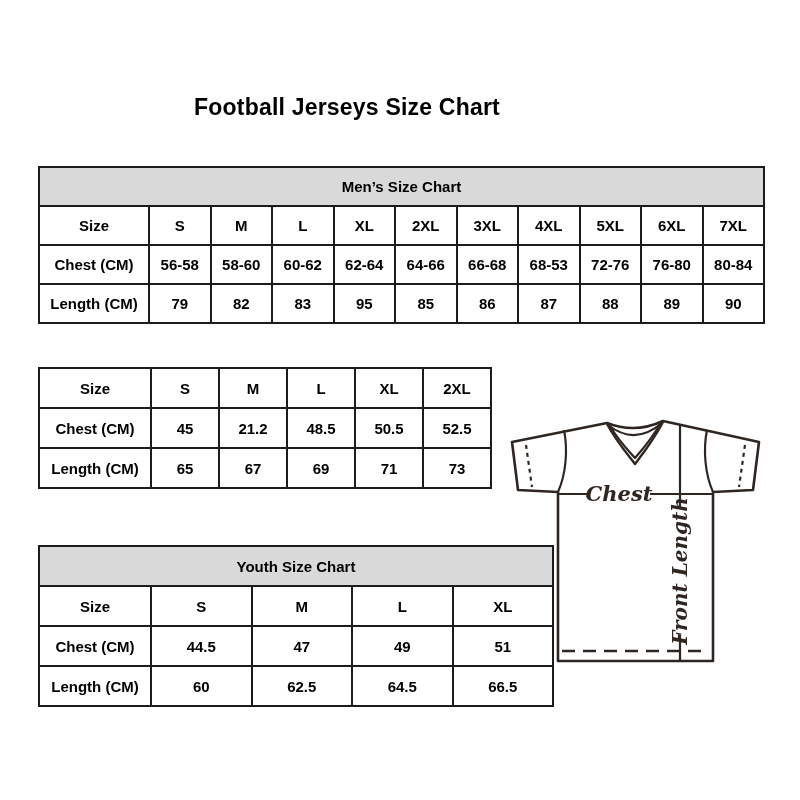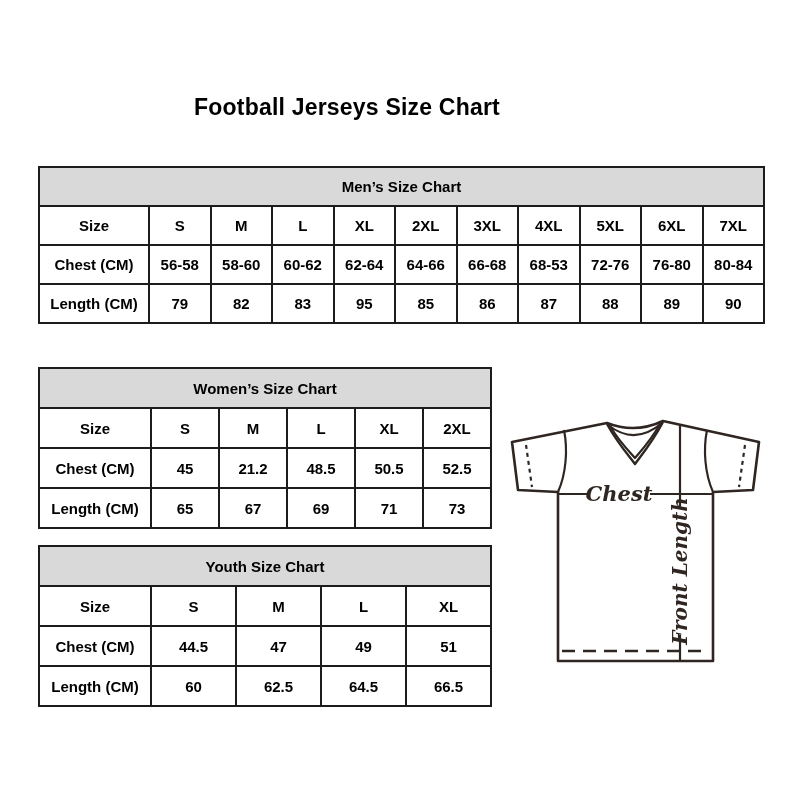--- a/index.html
+++ b/index.html
@@ -21,21 +21,21 @@
     font-size:15px;font-weight:bold;padding:0 2px;overflow:hidden;white-space:nowrap;
   }
   td.tbl-title{
     background:var(--table_header_bg,#d9d9d9);
     font-size:16px;font-weight:bold;
   }
   #mens-table{left:38px;top:148px;width:727px;margin-top:18px;}
   #mens-table td{height:37px;}
   #womens-table{left:38px;top:367px;width:454px;}
   #womens-table td{height:38px;}
-  #youth-table{left:38px;top:545px;width:454px;}
+  #youth-table{left:38px;top:545px;width:516px;}
   #youth-table td{height:38px;}
   .jersey-svg{
     position:absolute;left:504px;top:416px;width:265px;height:250px;
     color:var(--diagram_stroke,#2f2622);
   }
   .jersey-svg path,.jersey-svg line{stroke:currentColor;fill:none;stroke-linejoin:round;stroke-linecap:butt;}
   .jersey-svg text{
     fill:currentColor;font-family:"DejaVu Serif","Liberation Serif",serif;
     font-style:italic;font-weight:bold;
   }
@@ -111,23 +111,20 @@
       <colgroup>
         <col style="width: 112px;">
         <col>
         <col>
         <col>
         <col>
         <col>
       </colgroup>
     <tbody>
         <tr>
-          <td colspan="6" class="tbl-title">Women’s Size Chart</td>
-        </tr>
-        <tr>
           <td>Size</td>
           <td>S</td>
           <td>M</td>
           <td>L</td>
           <td>XL</td>
           <td>2XL</td>
         </tr>
         <tr>
           <td>Chest (CM)</td>
           <td>45</td>

